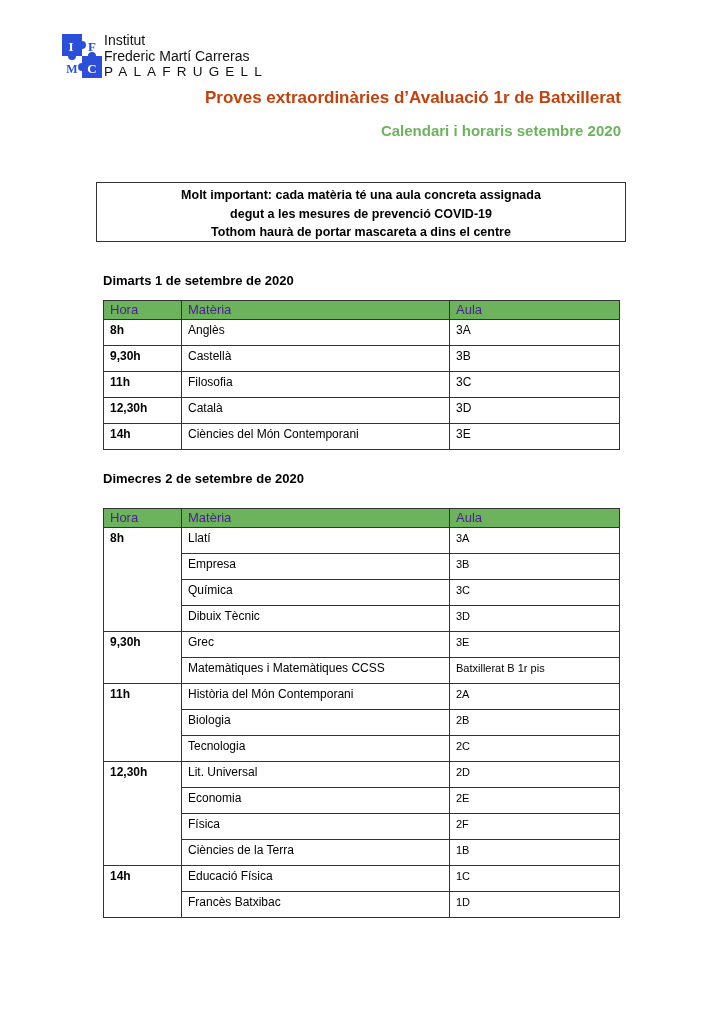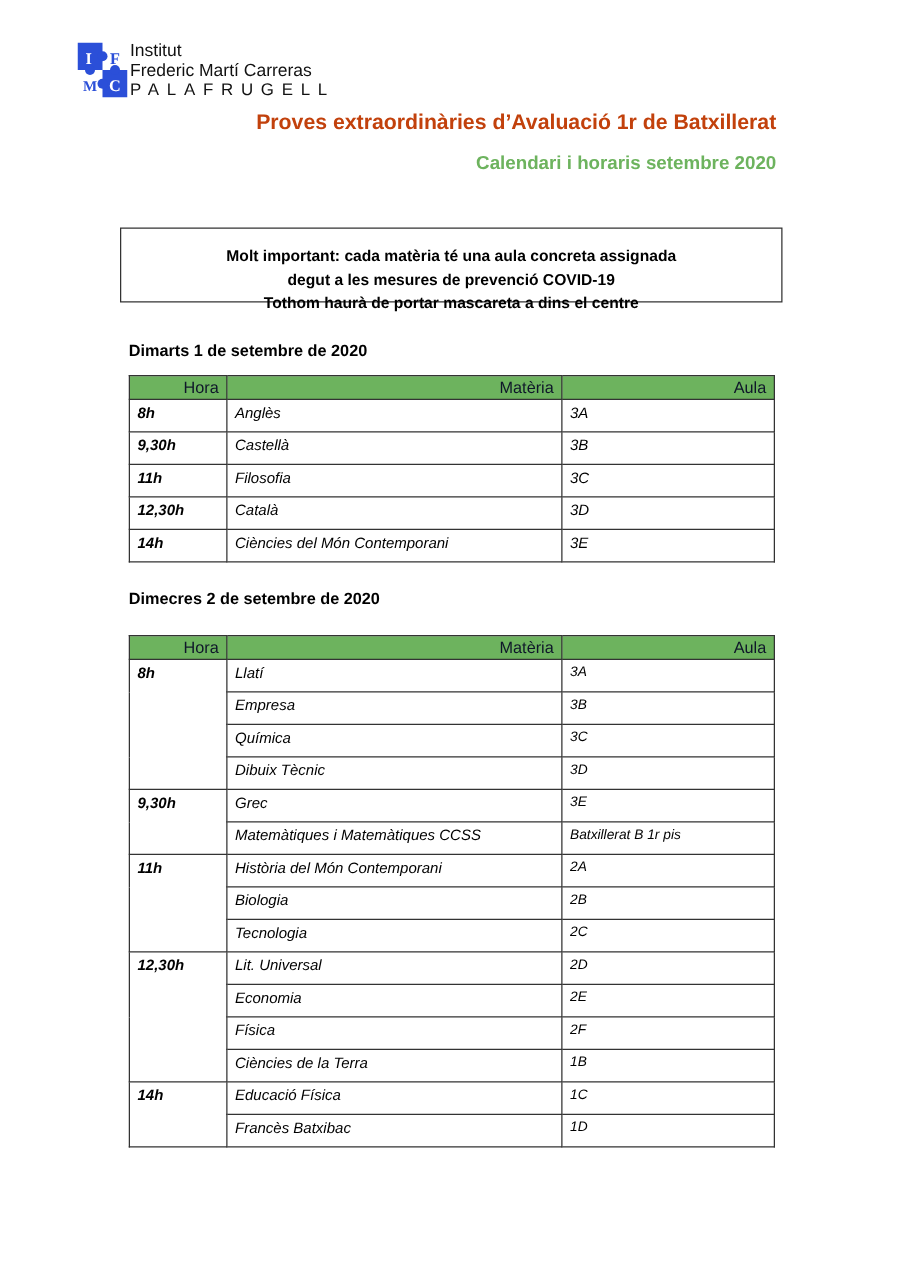--- a/index.html
+++ b/index.html
@@ -5,26 +5,26 @@
     html, body { margin: 0; padding: 0; background: #ffffff; }
     body { width: 723px; height: 1024px; position: relative; overflow: hidden;
       font-family: "Liberation Sans", sans-serif; color: #000; }
     .logo { position: absolute; left: 62px; top: 34px; width: 40px; height: 44px; }
     .logo-text { position: absolute; left: 104px; top: 32px; }
     .logo-line1, .logo-line2 { font-size: 14px; line-height: 16px; color: #111; }
     .logo-line3 { font-size: 13.5px; letter-spacing: 6.2px; line-height: 16px; color: #111; }
     .title { position: absolute; right: 102px; top: 88px; font-size: 17px; font-weight: bold; color: #c2410c; white-space: nowrap; }
     .subtitle { position: absolute; right: 102px; top: 122px; font-size: 15px; font-weight: bold; color: #6db35e; white-space: nowrap; }
     .notice { position: absolute; left: 96px; top: 182px; width: 530px; height: 60px; border: 1px solid #333;
-      box-sizing: border-box; text-align: center; font-size: 12.5px; font-weight: bold; line-height: 18.5px; padding-top: 13px; }
+      box-sizing: border-box; text-align: center; font-size: 12.5px; font-weight: bold; line-height: 18.5px; padding-top: 3px; }
     .day-title { position: absolute; left: 103px; font-size: 13px; font-weight: bold; }
     table { position: absolute; left: 103px; width: 517px; border-collapse: collapse; font-size: 12px; }
-    th { background: #6db35e; color: #0f172a; font-weight: normal; text-align: right; padding: 0 6px; height: 18px;
+    th { background: #6db35e; color: #4c1d95; font-weight: normal; text-align: left; padding: 0 6px; height: 18px;
       border: 1px solid #333; font-size: 13px; line-height: 18px; }
-    td { border: 1px solid #333; border-top: 1.5px solid #222; padding: 2px 6px; height: 21px; vertical-align: top; line-height: 16px; font-style: italic; }
+    td { border: 1px solid #333; border-top: 1.5px solid #222; padding: 2px 6px; height: 21px; vertical-align: top; line-height: 16px; }
     td.hora { font-weight: bold; width: 65px; }
     td.mat { width: 255px; }
     td.aula { font-size: 11px; }
     .t1 td { height: 21px; }
     .t2 td { height: 21px; }
   </style>
 </head>
 <body>
 
 <div class="logo">

